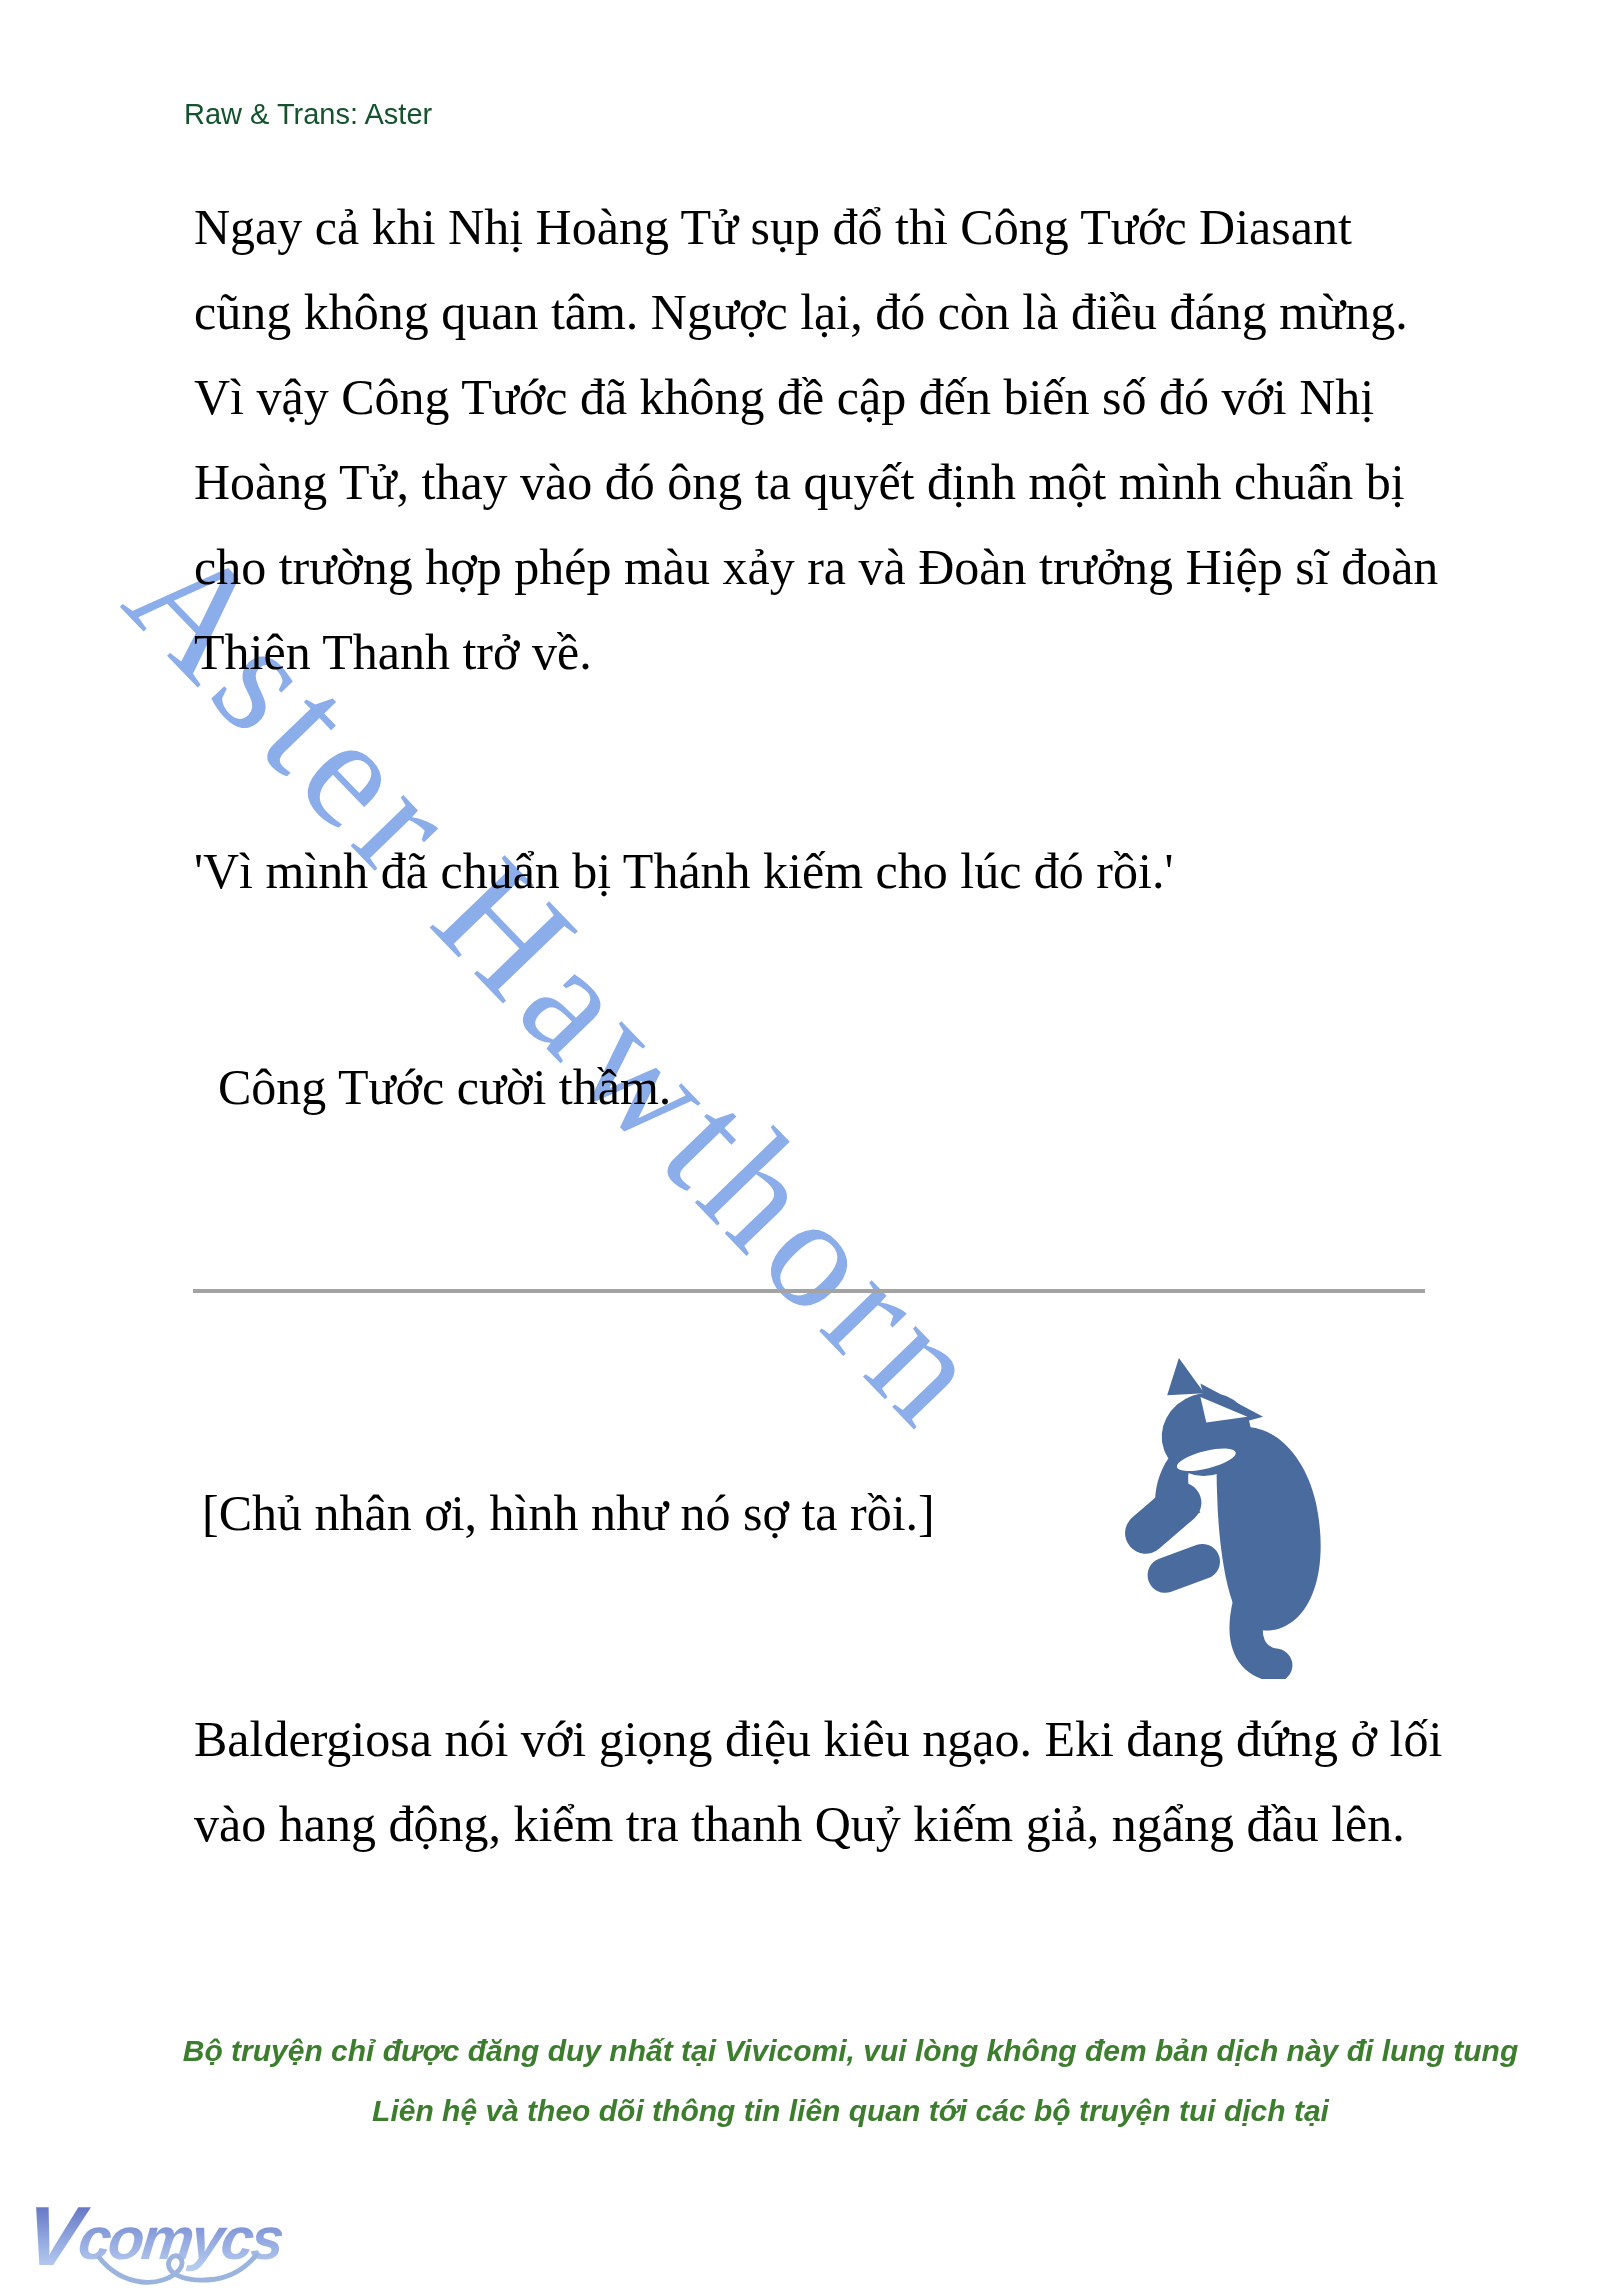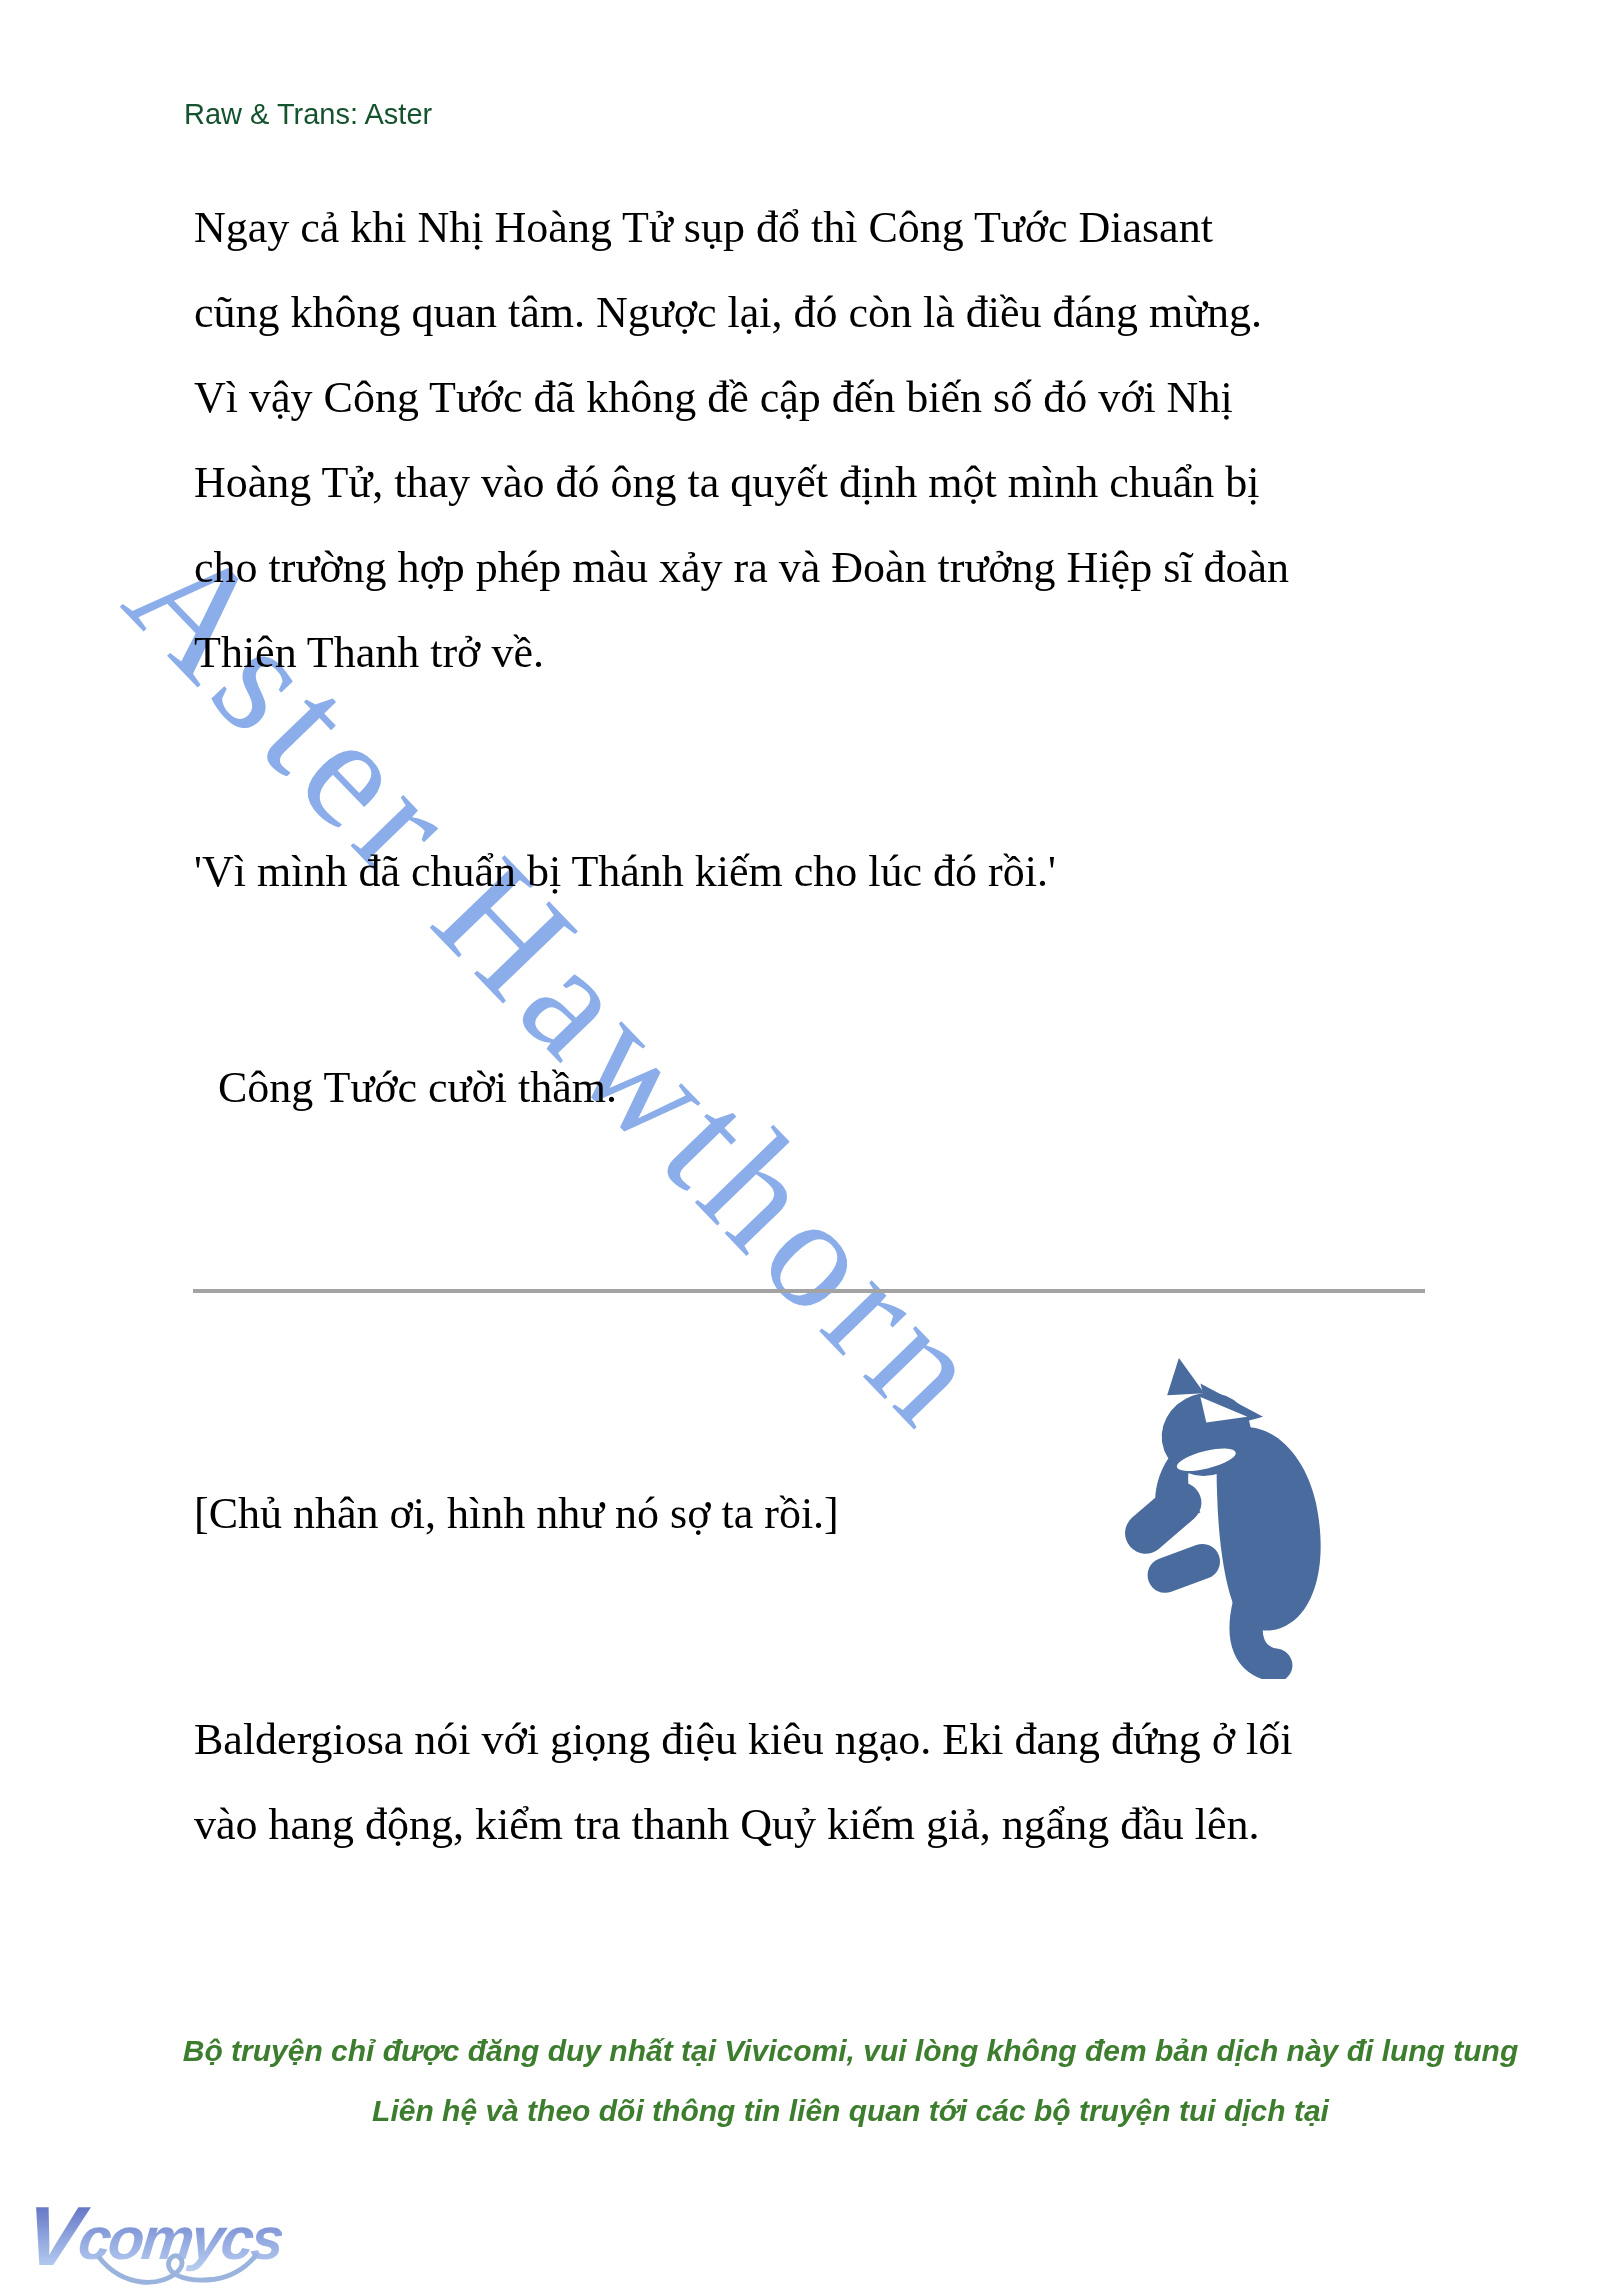--- a/index.html
+++ b/index.html
@@ -26,27 +26,27 @@
     position:absolute;left:223px;top:505px;
     transform:rotate(46deg);transform-origin:0 0;
     font-family:"Liberation Serif","DejaVu Serif",serif;
     font-size:159px;letter-spacing:9.8px;
     color:var(--watermark);
     white-space:nowrap;
     user-select:none;
   }
   .para{
     position:absolute;left:194px;
-    font-size:44px;line-height:85px;color:#000;
+    font-size:50px;line-height:85px;color:#000;
   }
   .para .line{white-space:nowrap;}
   #p1{top:185px;}
   #p2{top:829px;}
   #p3{top:1045px;margin-left:24px;}
-  #p4{top:1471px;}
+  #p4{top:1471px;margin-left:8px;}
   #p5{top:1697px;}
   .divider{
     position:absolute;left:193px;top:1289px;
     width:1232px;height:3.9px;background:var(--divider);
   }
   .cat{
     position:absolute;left:1112px;top:1356px;
     width:216px;height:323px;color:var(--cat);
   }
   .footer{

